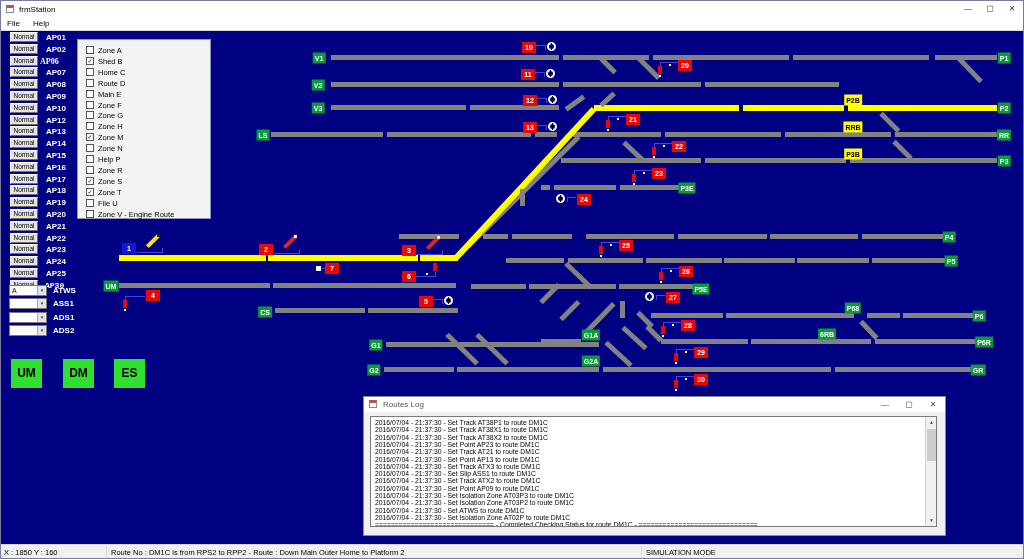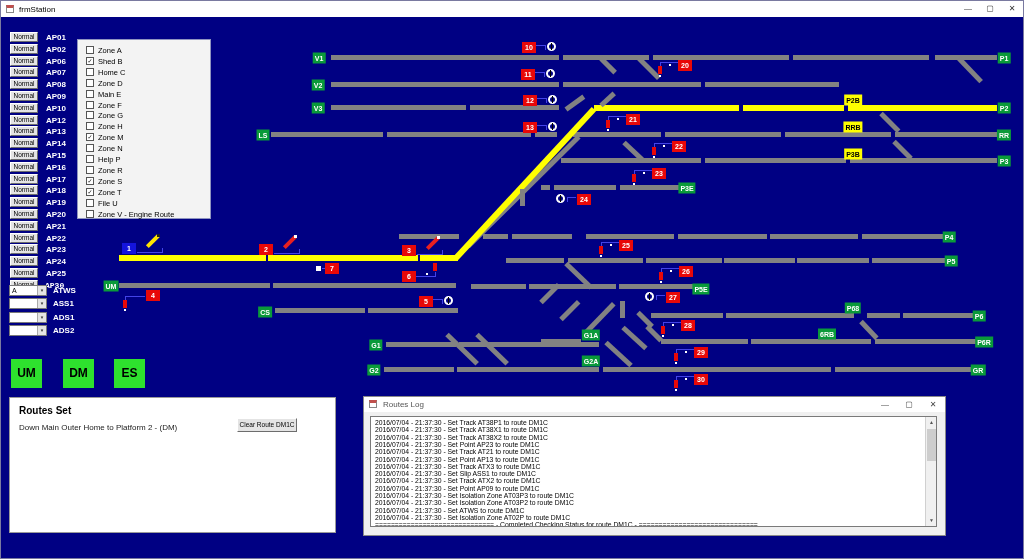--- a/index.html
+++ b/index.html
@@ -61,28 +61,32 @@
 <div id="win">
 
   <div class="titlebar">
     <div class="appicon"></div>
     <span>frmStation</span>
     <span class="wctl" style="right:44px">—</span>
     <span class="wctl" style="right:22px">▢</span>
     <span class="wctl" style="right:0">✕</span>
   </div>
 
+  <div class="menubar">
+    <span class="menuitem" style="left:6px">File</span>
+    <span class="menuitem" style="left:32px">Help</span>
+  </div>
 
   <div id="stage" class="abs" style="left:0;top:0;width:1024px;height:559px">
       <div class="abs btn3d" style="left: 9px; top: 31px; width: 28px; height: 10px; font-size: 6.5px; line-height: 8px;">Normal</div>
       <div class="abs aplbl" style="left: 45px; top: 32px;">AP01</div>
       <div class="abs btn3d" style="left: 9px; top: 42.8px; width: 28px; height: 10px; font-size: 6.5px; line-height: 8px;">Normal</div>
       <div class="abs aplbl" style="left: 45px; top: 43.8px;">AP02</div>
       <div class="abs btn3d" style="left: 9px; top: 54.6px; width: 28px; height: 10px; font-size: 6.5px; line-height: 8px;">Normal</div>
-      <div class="abs aplbl" style="left: 45px; top: 55.6px;">AP06</div>
+      <div class="abs aplbl" style="left: 39px; top: 55.6px; font-family: Liberation Serif, serif;">AP06</div>
       <div class="abs btn3d" style="left: 9px; top: 66.4px; width: 28px; height: 10px; font-size: 6.5px; line-height: 8px;">Normal</div>
       <div class="abs aplbl" style="left: 45px; top: 67.4px;">AP07</div>
       <div class="abs btn3d" style="left: 9px; top: 78.2px; width: 28px; height: 10px; font-size: 6.5px; line-height: 8px;">Normal</div>
       <div class="abs aplbl" style="left: 45px; top: 79.2px;">AP08</div>
       <div class="abs btn3d" style="left: 9px; top: 90px; width: 28px; height: 10px; font-size: 6.5px; line-height: 8px;">Normal</div>
       <div class="abs aplbl" style="left: 45px; top: 91px;">AP09</div>
       <div class="abs btn3d" style="left: 9px; top: 101.8px; width: 28px; height: 10px; font-size: 6.5px; line-height: 8px;">Normal</div>
       <div class="abs aplbl" style="left: 45px; top: 102.8px;">AP10</div>
       <div class="abs btn3d" style="left: 9px; top: 113.6px; width: 28px; height: 10px; font-size: 6.5px; line-height: 8px;">Normal</div>
       <div class="abs aplbl" style="left: 45px; top: 114.6px;">AP12</div>
@@ -414,21 +418,21 @@
     </div>
 
   <div id="zonespanel">
       <div class="abs zchk" style="left: 8px; top: 6px; position: absolute;"></div>
       <div class="abs zlbl" style="left: 20px; top: 6px; position: absolute;">Zone A</div>
       <div class="abs zchk" style="left: 8px; top: 16.9px; position: absolute;">✓</div>
       <div class="abs zlbl" style="left: 20px; top: 16.9px; position: absolute;">Shed B</div>
       <div class="abs zchk" style="left: 8px; top: 27.8px; position: absolute;"></div>
       <div class="abs zlbl" style="left: 20px; top: 27.8px; position: absolute;">Home C</div>
       <div class="abs zchk" style="left: 8px; top: 38.7px; position: absolute;"></div>
-      <div class="abs zlbl" style="left: 20px; top: 38.7px; position: absolute;">Zone D</div>
+      <div class="abs zlbl" style="left: 20px; top: 38.7px; position: absolute;">Route D</div>
       <div class="abs zchk" style="left: 8px; top: 49.6px; position: absolute;"></div>
       <div class="abs zlbl" style="left: 20px; top: 49.6px; position: absolute;">Main E</div>
       <div class="abs zchk" style="left: 8px; top: 60.5px; position: absolute;"></div>
       <div class="abs zlbl" style="left: 20px; top: 60.5px; position: absolute;">Zone F</div>
       <div class="abs zchk" style="left: 8px; top: 71.4px; position: absolute;"></div>
       <div class="abs zlbl" style="left: 20px; top: 71.4px; position: absolute;">Zone G</div>
       <div class="abs zchk" style="left: 8px; top: 82.3px; position: absolute;"></div>
       <div class="abs zlbl" style="left: 20px; top: 82.3px; position: absolute;">Zone H</div>
       <div class="abs zchk" style="left: 8px; top: 93.2px; position: absolute;">✓</div>
       <div class="abs zlbl" style="left: 20px; top: 93.2px; position: absolute;">Zone M</div>
@@ -441,25 +445,20 @@
       <div class="abs zchk" style="left: 8px; top: 136.8px; position: absolute;">✓</div>
       <div class="abs zlbl" style="left: 20px; top: 136.8px; position: absolute;">Zone S</div>
       <div class="abs zchk" style="left: 8px; top: 147.7px; position: absolute;">✓</div>
       <div class="abs zlbl" style="left: 20px; top: 147.7px; position: absolute;">Zone T</div>
       <div class="abs zchk" style="left: 8px; top: 158.6px; position: absolute;"></div>
       <div class="abs zlbl" style="left: 20px; top: 158.6px; position: absolute;">File U</div>
       <div class="abs zchk" style="left: 8px; top: 169.5px; position: absolute;"></div>
       <div class="abs zlbl" style="left: 20px; top: 169.5px; position: absolute;">Zone V - Engine Route</div>
     </div>
 
-  <div id="routespanel">
-    <div id="routestitle">Routes Set</div>
-    <div id="routetext">Down Main Outer Home to Platform 2 - (DM)</div>
-    <div id="clearroute" class="btn3d">Clear Route DM1C</div>
-  </div>
 
   <div id="mlwin">
     <div id="mltitle">
       <div class="appicon"></div>
       <span class="t">Routes Log</span>
       <span class="mlctl" style="right:48px">—</span>
       <span class="mlctl" style="right:24px">▢</span>
       <span class="mlctl" style="right:0">✕</span>
     </div>
     <div id="loglist">
@@ -479,14 +478,21 @@
         <div class="abs logline" style="left: 4px; top: 60.4px; position: absolute;">2016/07/04 - 21:37:30 - Set Track ATX2 to route DM1C</div>
         <div class="abs logline" style="left: 4px; top: 67.7px; position: absolute;">2016/07/04 - 21:37:30 - Set Point AP09 to route DM1C</div>
         <div class="abs logline" style="left: 4px; top: 75px; position: absolute;">2016/07/04 - 21:37:30 - Set Isolation Zone AT03P3 to route DM1C</div>
         <div class="abs logline" style="left: 4px; top: 82.3px; position: absolute;">2016/07/04 - 21:37:30 - Set Isolation Zone AT03P2 to route DM1C</div>
         <div class="abs logline" style="left: 4px; top: 89.6px; position: absolute;">2016/07/04 - 21:37:30 - Set ATWS to route DM1C</div>
         <div class="abs logline" style="left: 4px; top: 96.9px; position: absolute;">2016/07/04 - 21:37:30 - Set Isolation Zone AT02P to route DM1C</div>
         <div class="abs logline" style="left: 4px; top: 104.2px; position: absolute;">============================== - Completed Checking Status for route DM1C - ==============================</div>
       </div>
   </div>
 
+  <div id="statusbar">
+    <span class="stxt" style="left:3px">X : 1850 Y : 160</span>
+    <div class="ssep" style="left:105px"></div>
+    <span class="stxt" style="left:110px">Route No : DM1C is from RPS2 to RPP2 - Route : Down Main Outer Home to Platform 2</span>
+    <div class="ssep" style="left:640px"></div>
+    <span class="stxt" style="left:645px">SIMULATION MODE</span>
+  </div>
 
 </div>
 
 </body></html>

